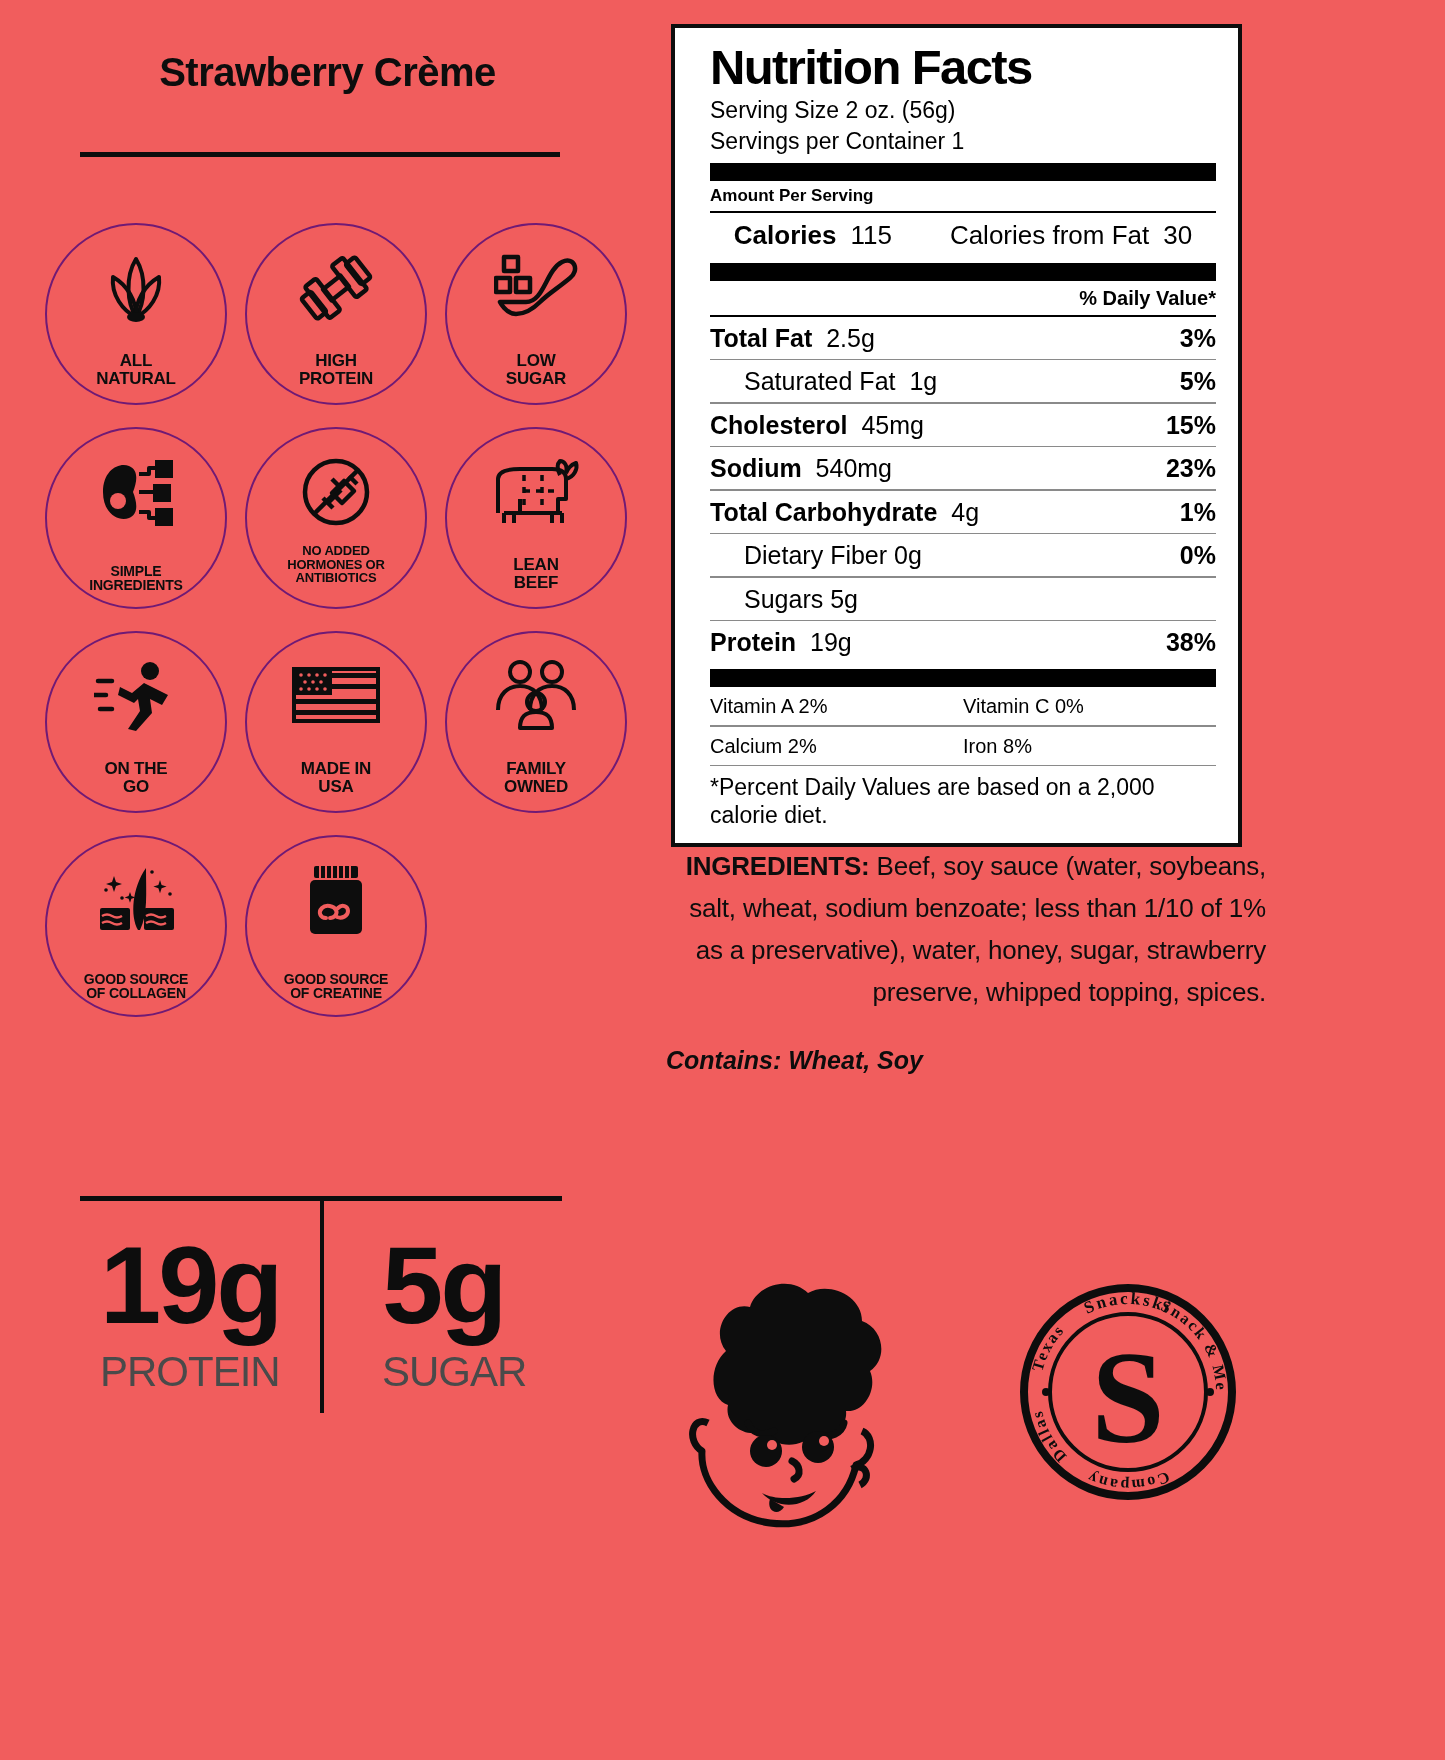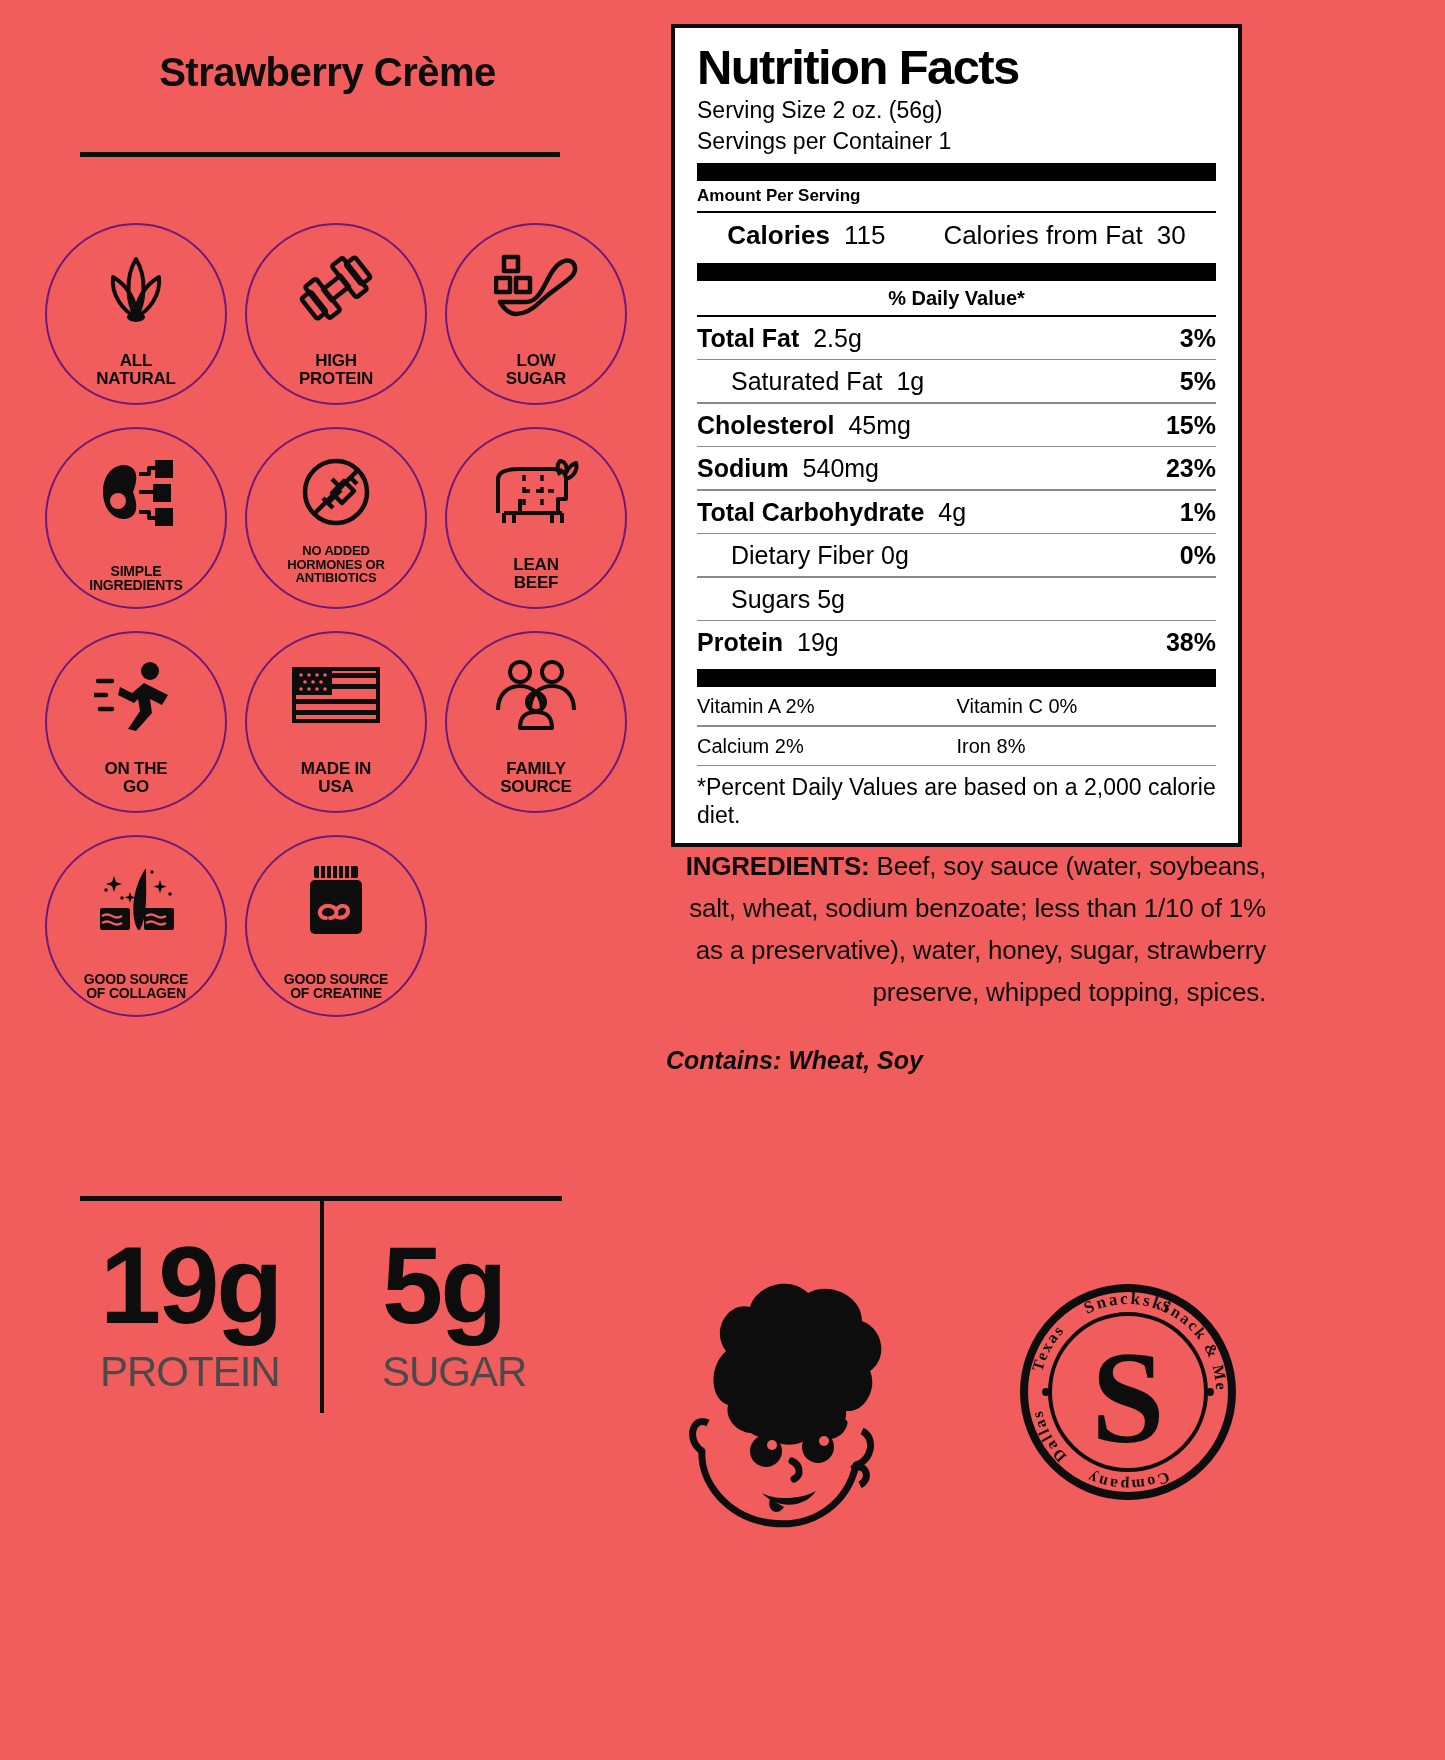--- a/index.html
+++ b/index.html
@@ -131,21 +131,21 @@
     height: 1760px;
   }
 
   
   #nf-panel {
     position: absolute;
     left: 5px; top: 24px;
     width: 571px;
     background: #ffffff;
     border: 4px solid #0d0d0d;
-    padding: 14px 22px 14px 22px;
+    padding: 14px 22px 14px 35px;
     font-family: "Liberation Sans", sans-serif;
     color: #000;
   }
   #nf-title {
     font-size: 49px;
     font-weight: bold;
     letter-spacing: -1.6px;
     line-height: 1.05;
     margin-bottom: 2px;
   }
@@ -180,21 +180,21 @@
     display: flex;
     font-size: 26px;
     padding: 7px 0 6px 0;
     justify-content: center;
   }
   .nf-cal .c1 { font-weight: bold; }
   .nf-cal .c2 { margin-left: 14px; }
   .nf-cal .c3 { margin-left: 58px; }
   .nf-cal .c4 { margin-left: 14px; }
   #nf-dv-head {
-    text-align: center;
+    text-align: right;
     font-size: 20px;
     font-weight: bold;
     padding: 6px 0 5px 0;
   }
   .nf-vit {
     display: flex;
     font-size: 20px;
     padding: 8px 0 7px 0;
   }
   .nf-vit .v1 { width: 50%; }
@@ -426,21 +426,21 @@
               <circle cx="30" cy="12" r="10"></circle>
               <circle cx="62" cy="12" r="10"></circle>
               <path d="M8 50 C8 34 18 26 30 26 C42 26 52 34 52 50"></path>
               <path d="M40 50 C40 34 50 26 62 26 C74 26 84 34 84 50"></path>
               <circle cx="46" cy="42" r="9"></circle>
               <path d="M30 68 C30 56 36 52 46 52 C56 52 62 56 62 68 Z"></path>
             </g>
           </svg>
         </div>
         <div class="badge-label">
-          <span>FAMILY</span><br><span>SOURCE</span>
+          <span>FAMILY</span><br><span>OWNED</span>
         </div>
       </div>
     </div>
 
     <div class="badge">
       <div class="badge-circle">
         <div class="badge-icon">
           <svg width="92" height="72" viewBox="0 0 92 72">
             <g fill="#0d0d0d">
               <rect x="10" y="44" width="30" height="22" rx="2"></rect>

